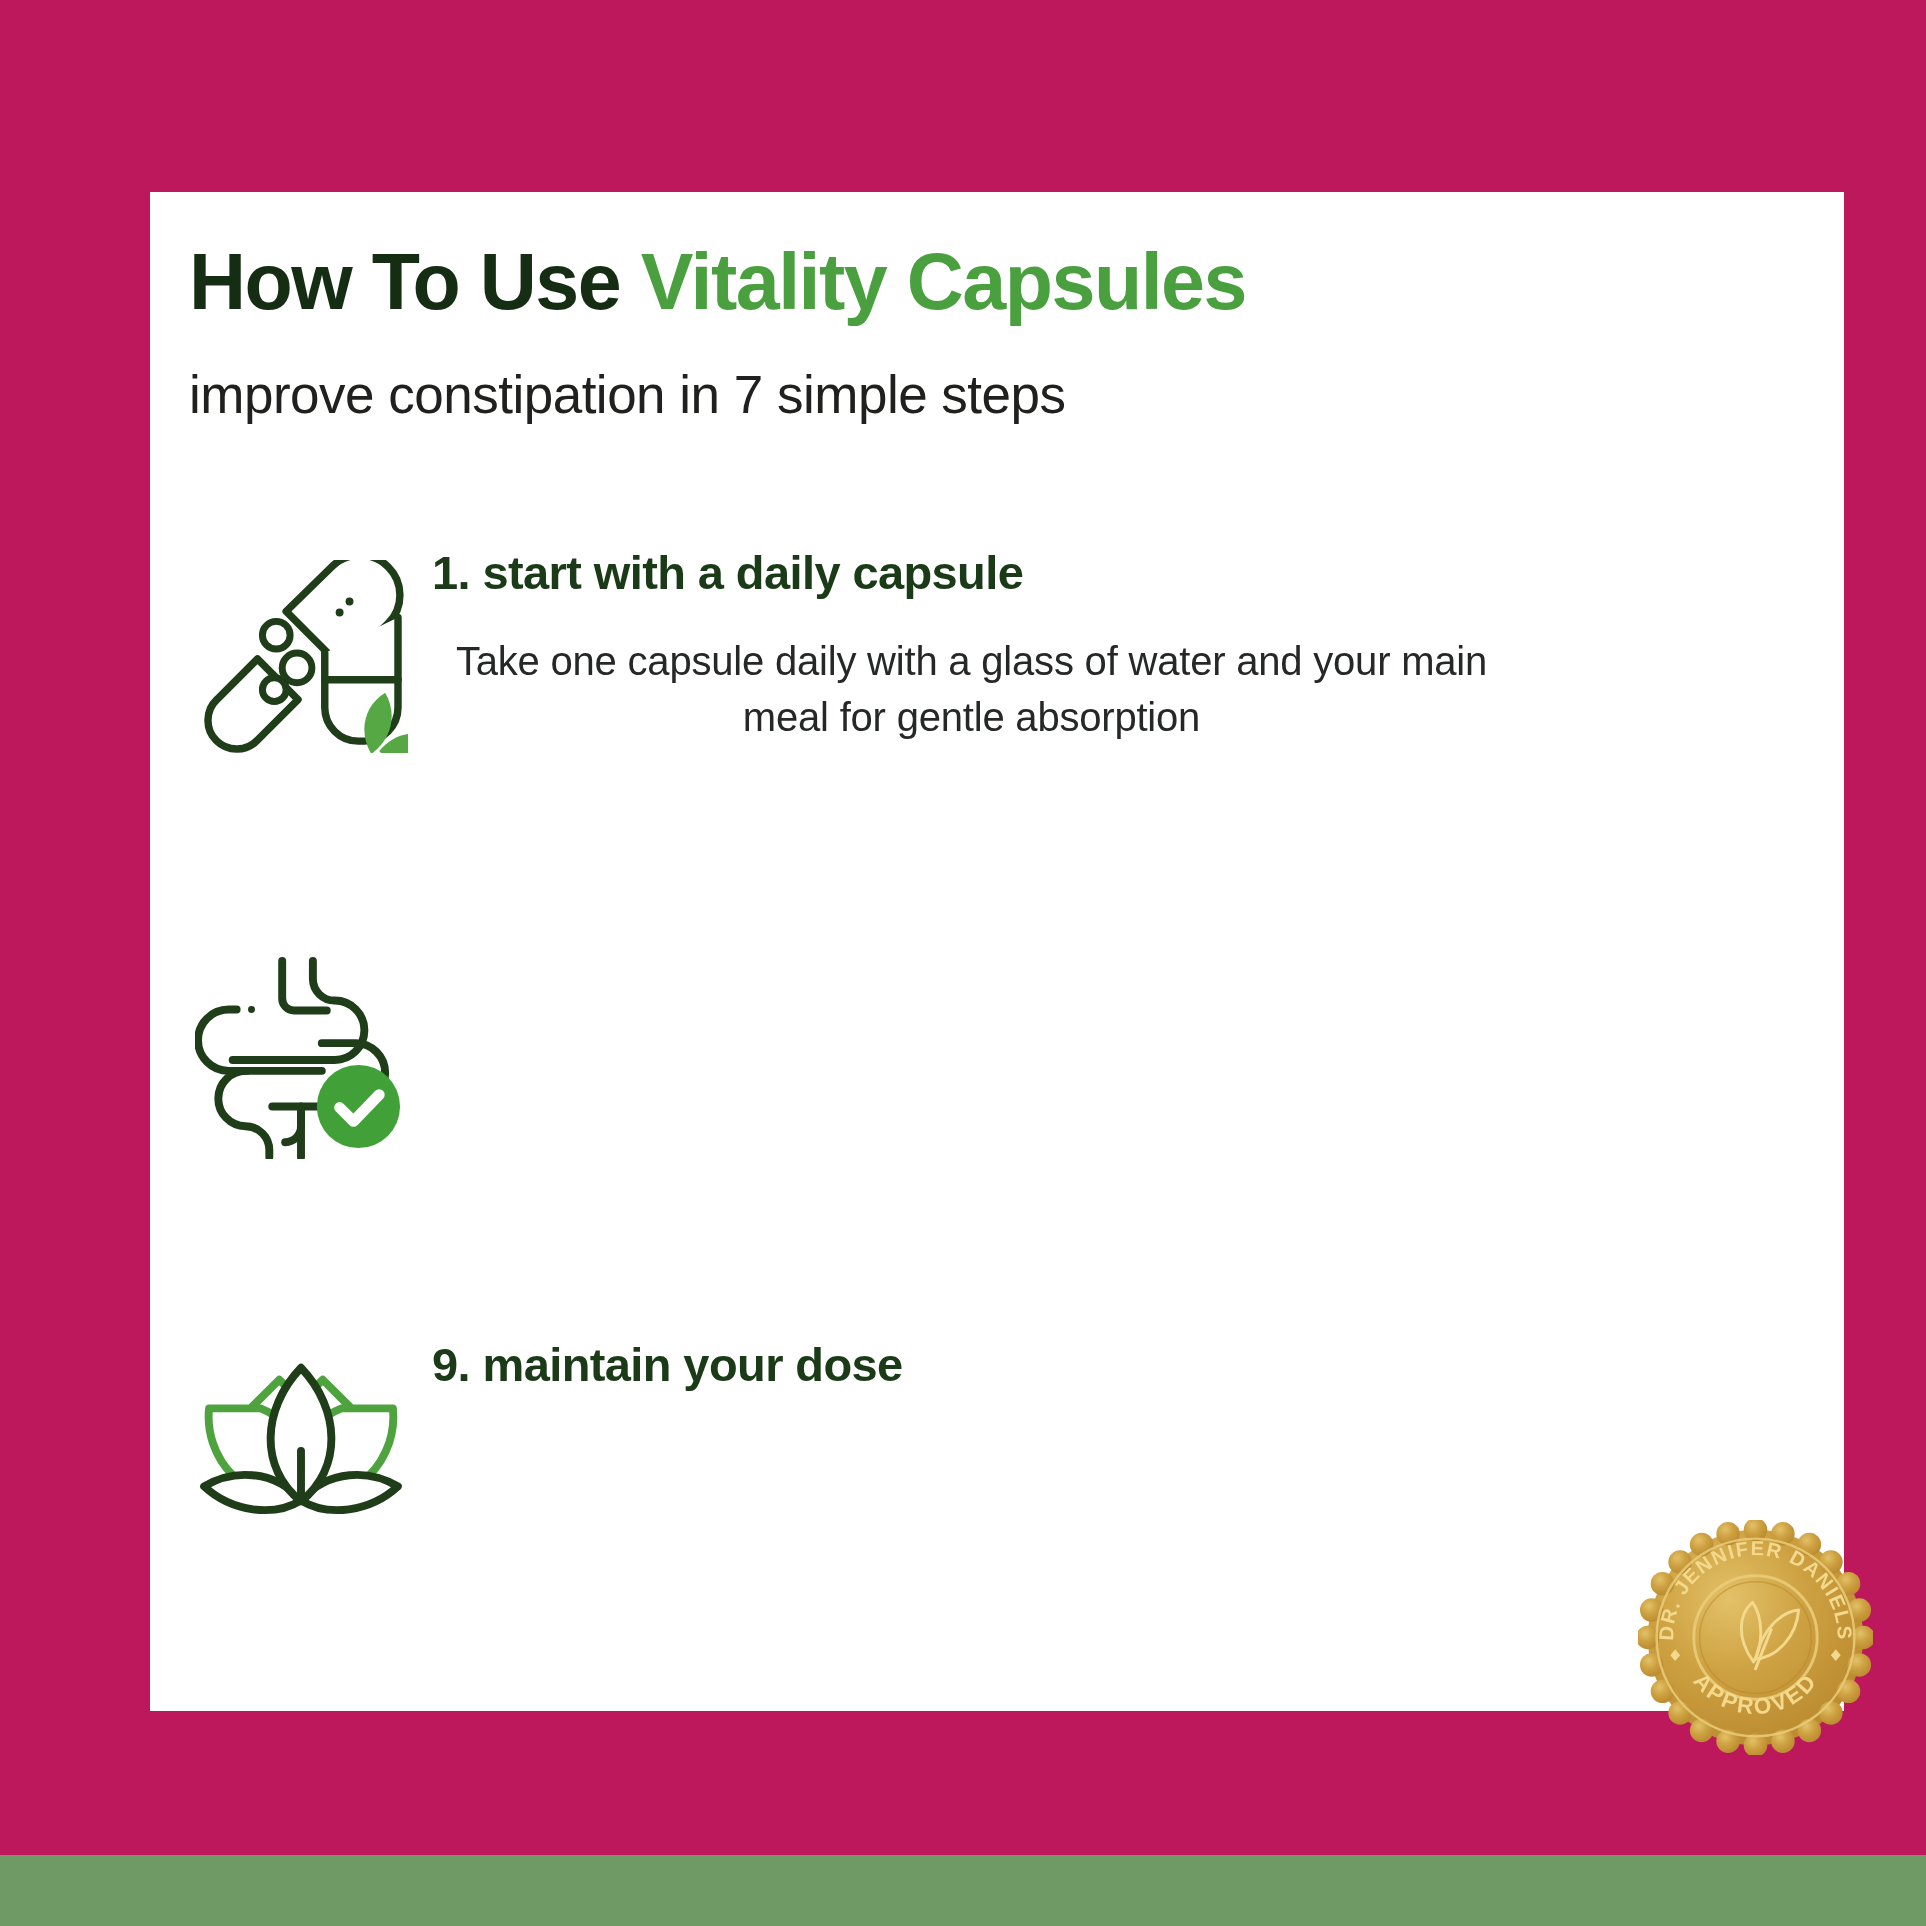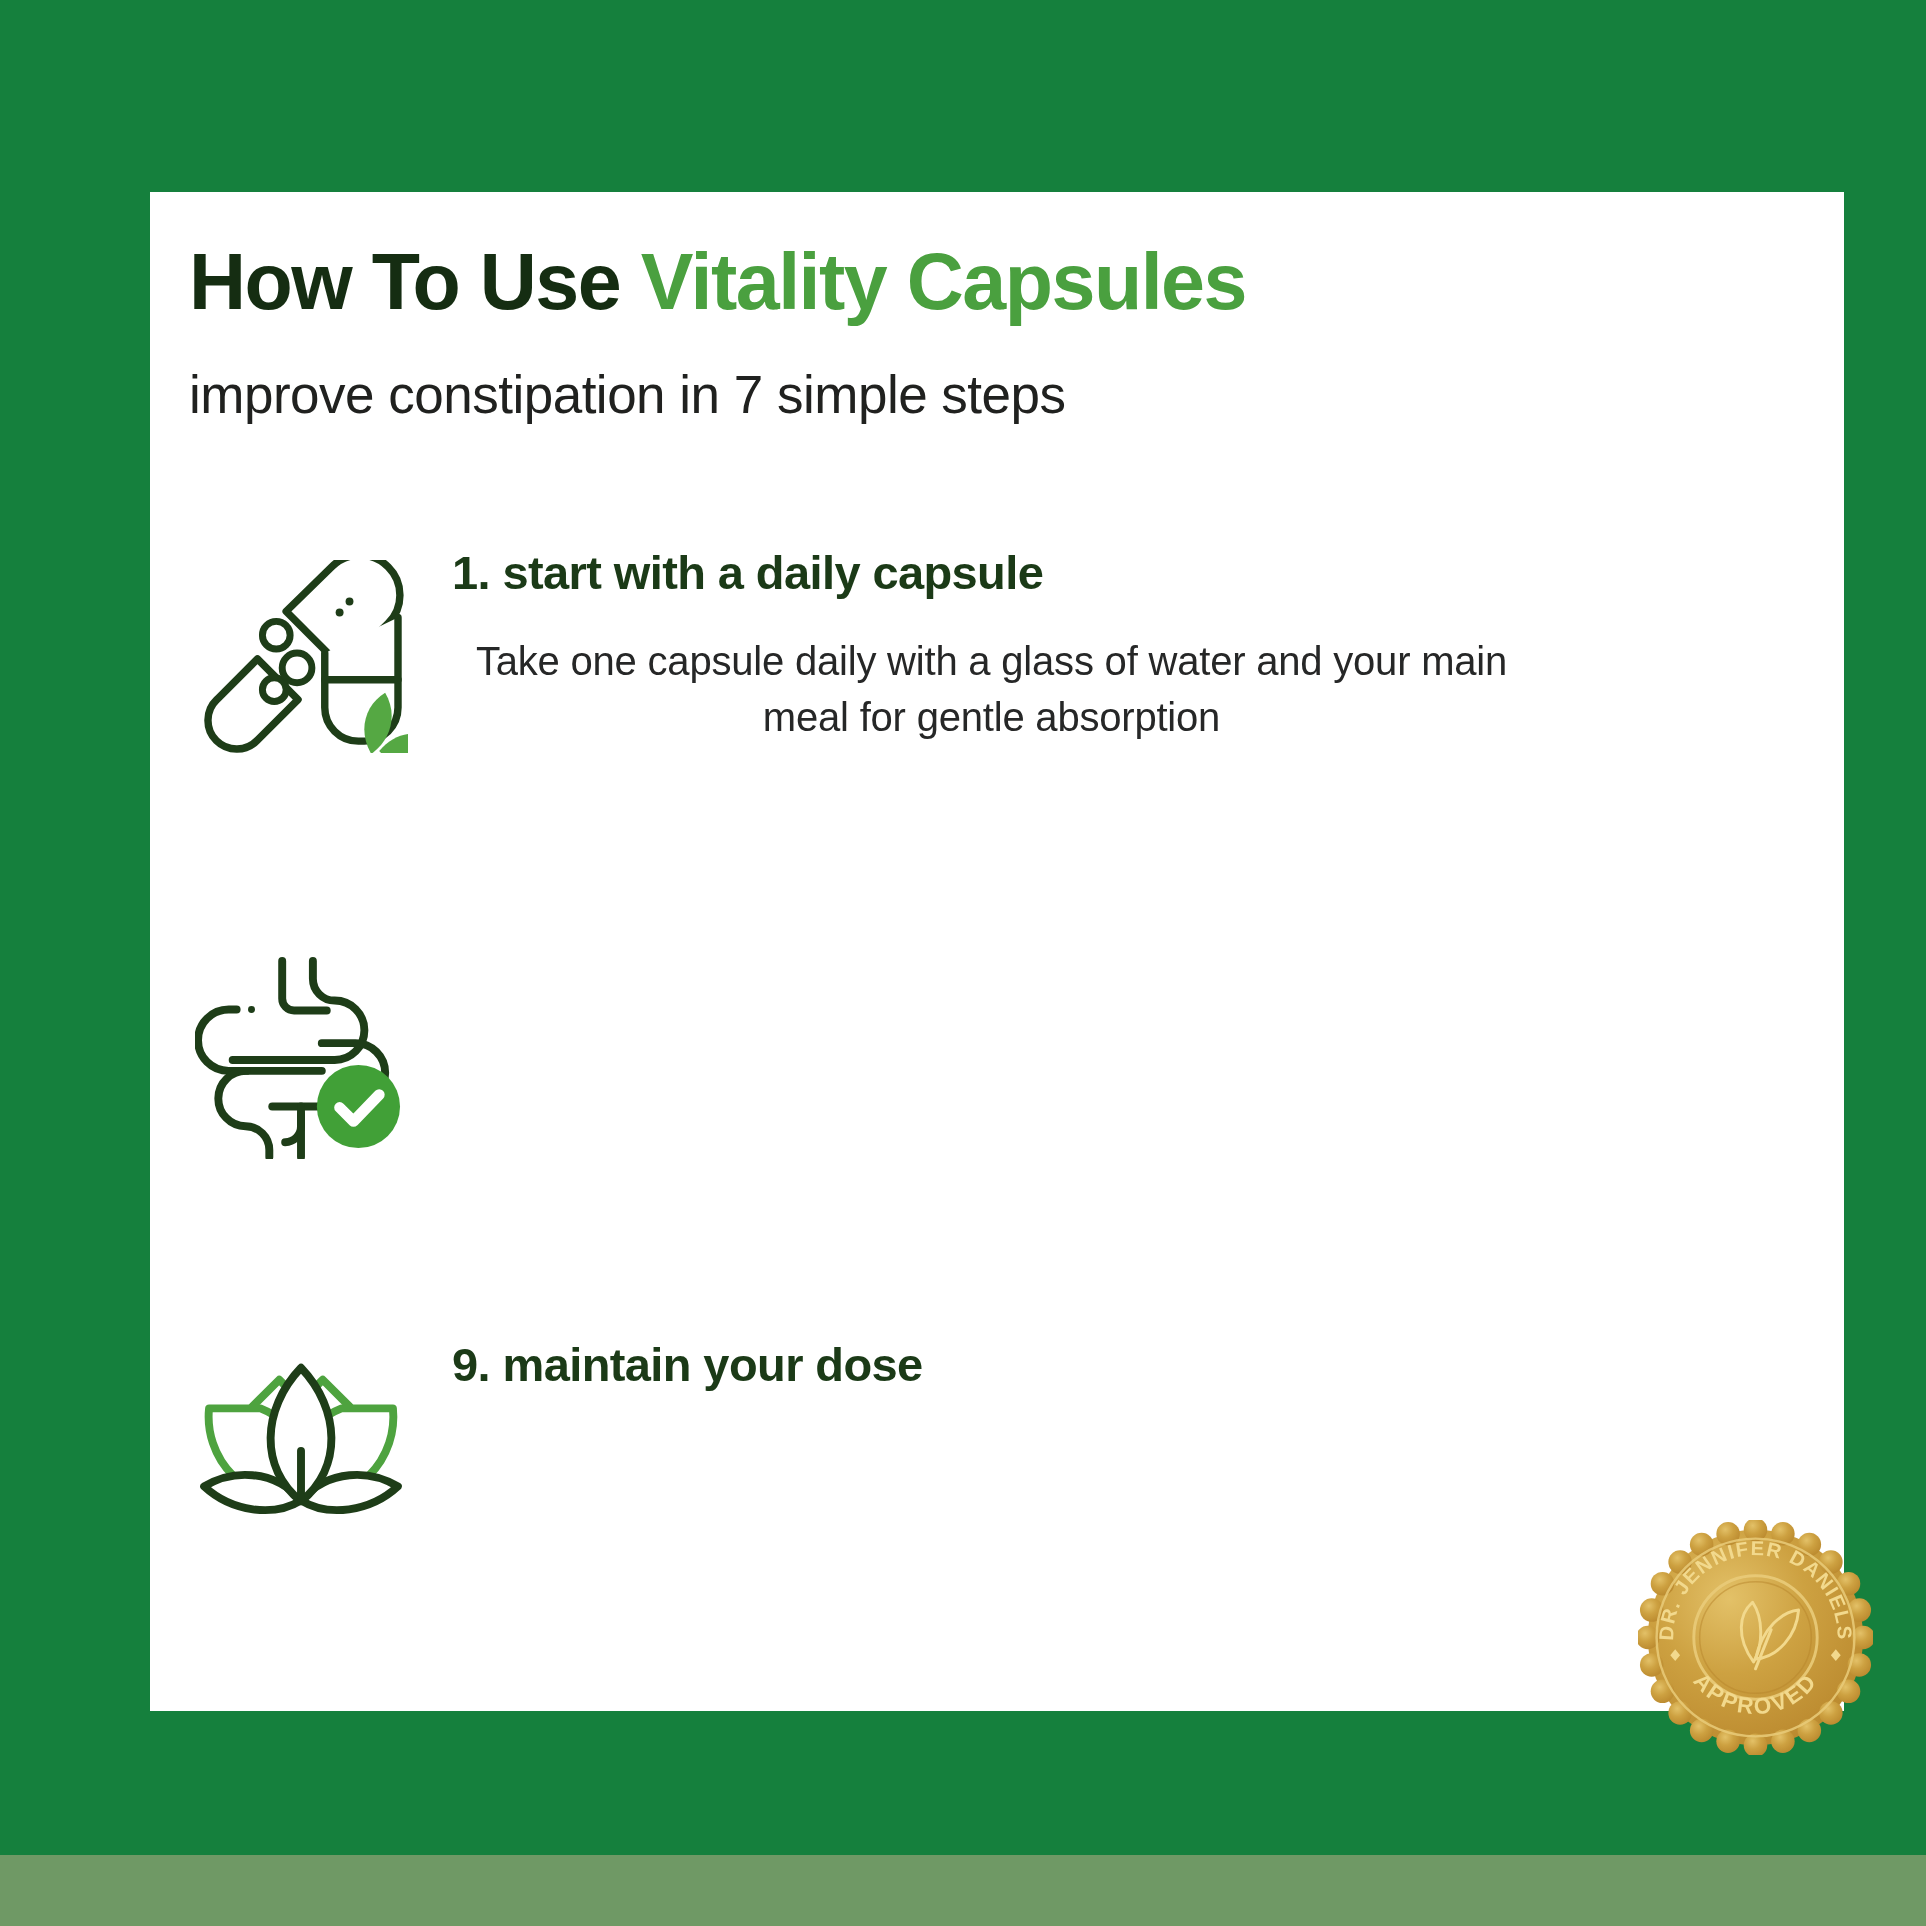--- a/index.html
+++ b/index.html
@@ -13,21 +13,21 @@
   body {
     background:#6f9965;
     font-family:"Liberation Sans", sans-serif;
     -webkit-font-smoothing:antialiased;
   }
 
   #stage {
     position:relative;
     width:1927px;
     height:1855px;
-    background:#15803d;
+    background:#be185d;
   }
 
   
   #card {
     position:absolute;
     left:150px;
     top:192px;
     width:1694px;
     height:1519px;
     background:#ffffff;
@@ -74,21 +74,21 @@
   .step-icon {
     width:262px;
     flex:0 0 262px;
     display:flex;
     justify-content:center;
     align-items:flex-start;
     padding-top:12px;
   }
   .step-icon svg { display:block; }
 
-  .step-body { flex:1 1 auto; padding-top:0px;margin-left:20px; }
+  .step-body { flex:1 1 auto; padding-top:0px; }
 
   .step-heading {
     font-size:47px;
     font-weight:bold;
     color:#1b3a17;
     letter-spacing:-0.6px;
     line-height:1.08;
     margin-bottom:34px;
     white-space:nowrap;
   }

